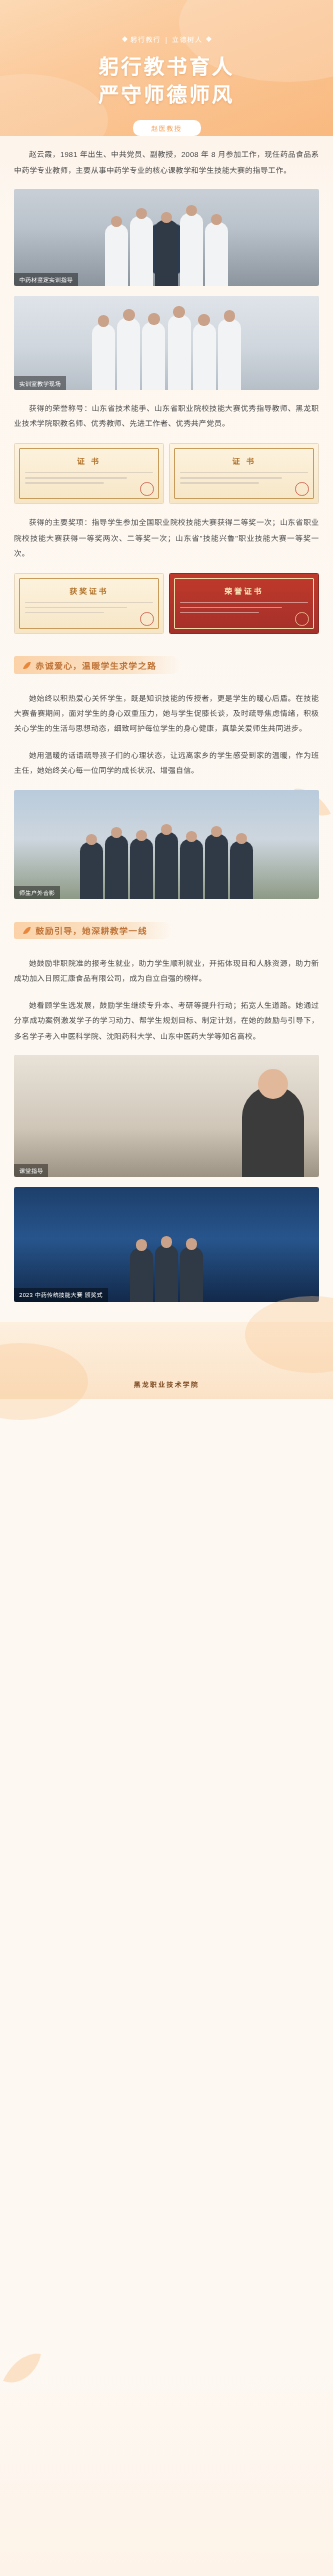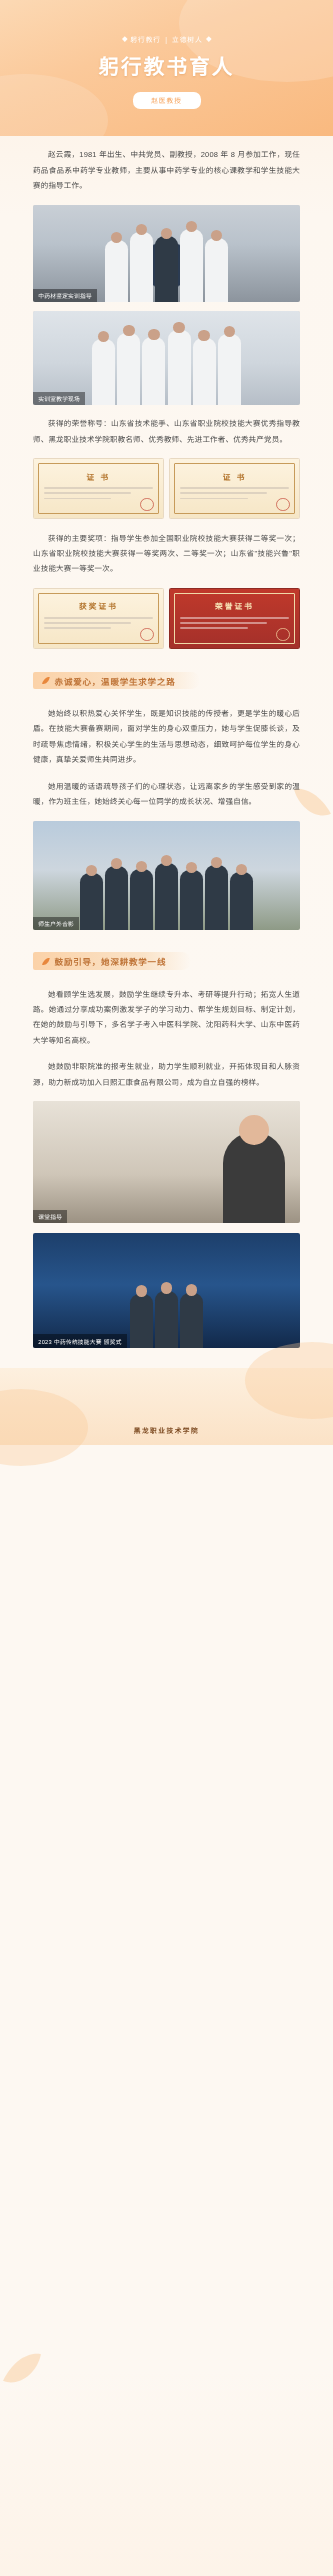--- a/index.html
+++ b/index.html
@@ -87,21 +87,21 @@
     background: #fff;
     border-radius: 7.2px;
     font-size: 6.7px;
     padding: 3.1px 0;
     letter-spacing: 1px;
   }
 
   
   .content {
     position: relative;
-    padding: 0 33px 0;
+    padding: 0 14px 0;
   }
   p.para {
     font-size: 7.5px;
     line-height: 2.05;
     color: #4a4a4a;
     text-align: justify;
     text-indent: 2em;
     margin: 11.3px 0;
     letter-spacing: 0.2px;
   }
@@ -286,20 +286,21 @@
     <div class="eyebrow">
       <span class="dia"></span>
       <span>躬行教行</span>
       <span class="sep">|</span>
       <span>立德树人</span>
       <span class="dia"></span>
     </div>
 
     <div class="title-main">
       <div>躬行教书育人</div>
+      <div>严守师德师风</div>
     </div>
 
     <div class="title-sub">赵医教授</div>
   </div>
 
   <div class="content">
 
     <p class="para">赵云霞，1981 年出生、中共党员、副教授，2008 年 8 月参加工作，现任药品食品系中药学专业教师，主要从事中药学专业的核心课教学和学生技能大赛的指导工作。</p>
 
     <div class="photo" style="height:97px;">
@@ -443,22 +444,22 @@
     <div class="sec-head">
       <div class="ribbon">
         <span class="leaf-mark">
           <svg width="9.3" height="9.3" viewBox="0 0 18 18">
               <path d="M2 15 C5 4 14 1 17 2 C15 12 8 17 2 15 Z" fill="#e8873c"></path>
             </svg>
         </span>
         <span class="sec-title">鼓励引导，她深耕教学一线</span>
       </div>
     </div>
+    <p class="para">她鼓励非职院准的报考生就业，助力学生顺利就业，开拓体现目和人脉资源，助力新成功加入日照汇康食品有限公司，成为自立自强的榜样。</p>
     <p class="para">她看顾学生选发展，鼓励学生继续专升本、考研等提升行动；拓宽人生道路。她通过分享成功案例激发学子的学习动力、帮学生规划目标、制定计划，在她的鼓励与引导下，多名学子考入中医科学院、沈阳药科大学、山东中医药大学等知名高校。</p>
-    <p class="para">她鼓励非职院准的报考生就业，助力学生顺利就业，开拓体现目和人脉资源，助力新成功加入日照汇康食品有限公司，成为自立自强的榜样。</p>
 
     <div class="photo" style="height:122px;">
       <div class="scene s-room"></div>
       <div class="figure-row" style="justify-content:flex-end; padding-right:15.5px;">
         <div class="fig" style="height:91px;width:62px;background:#3b3b3b;border-radius:31px 31px 0 0">
           <div class="head" style="width:30px;height:30px;top:-17.5px;background:#e2b89a"></div>
         </div>
       </div>
       <div class="cap">课堂指导</div>
     </div>

